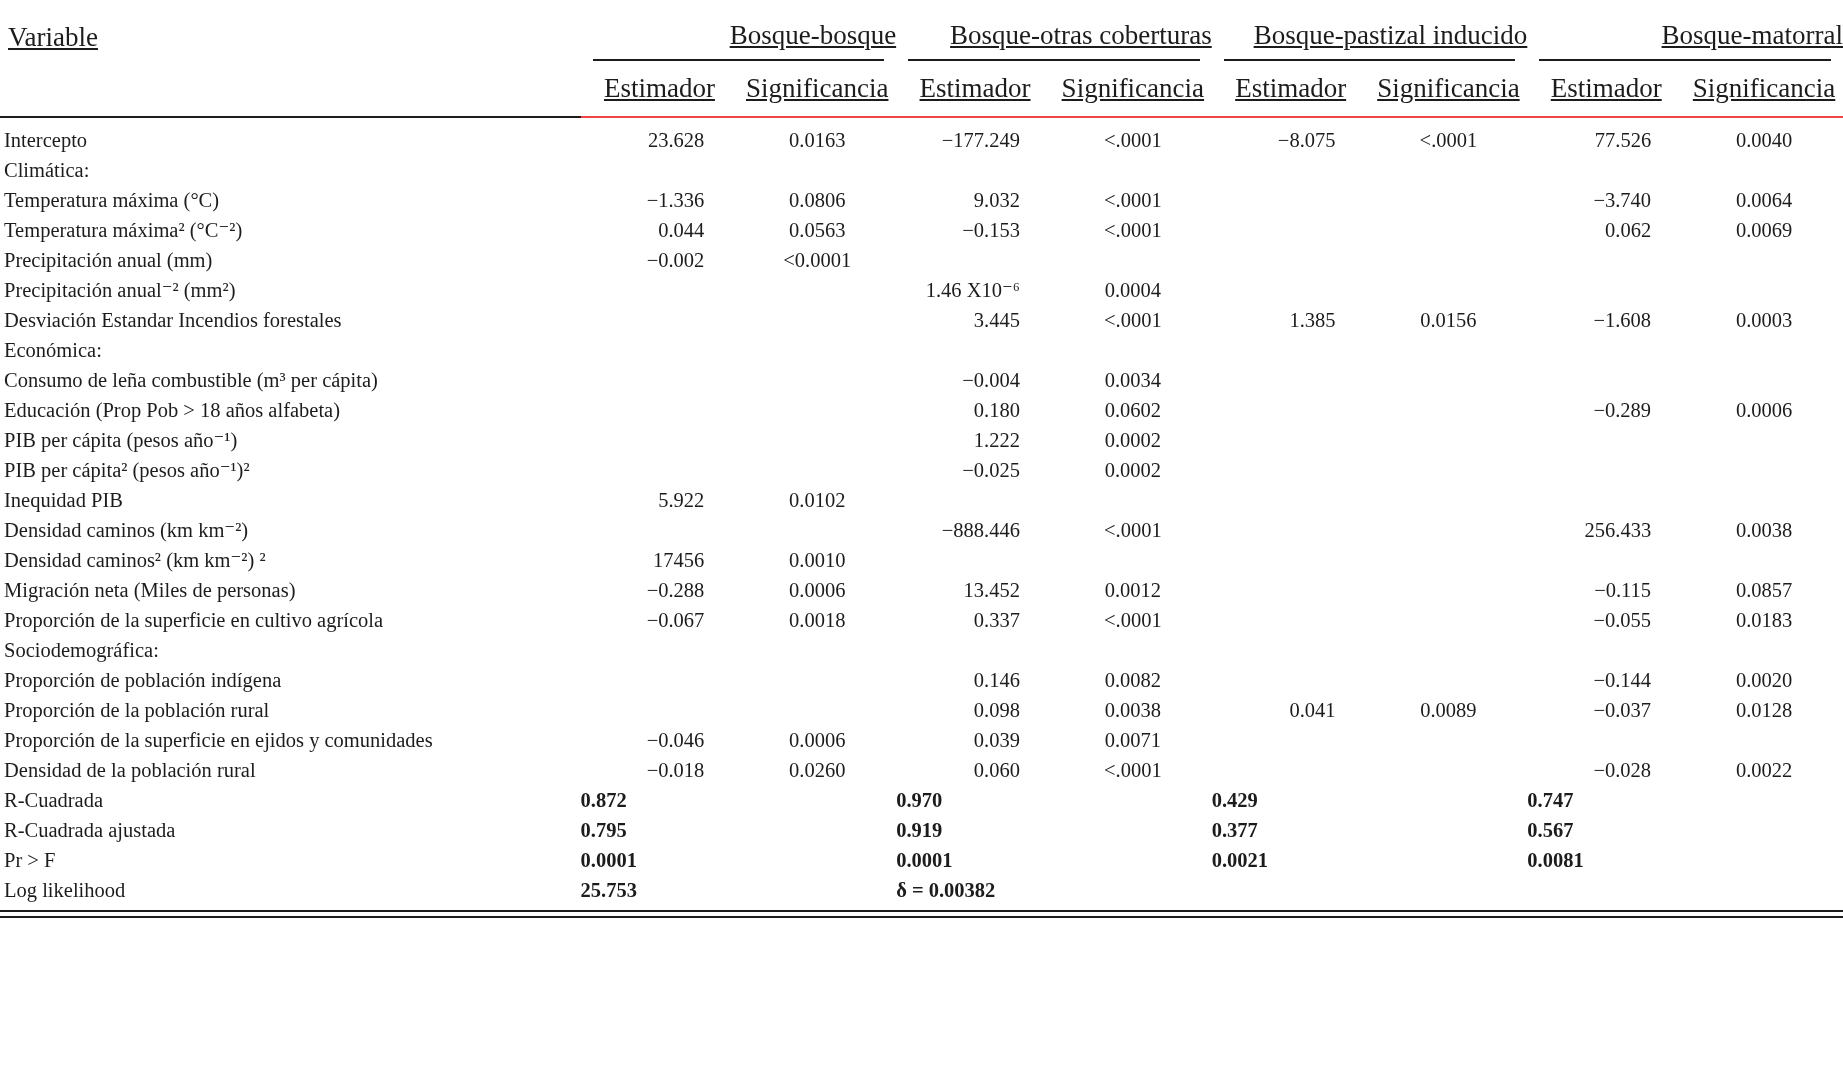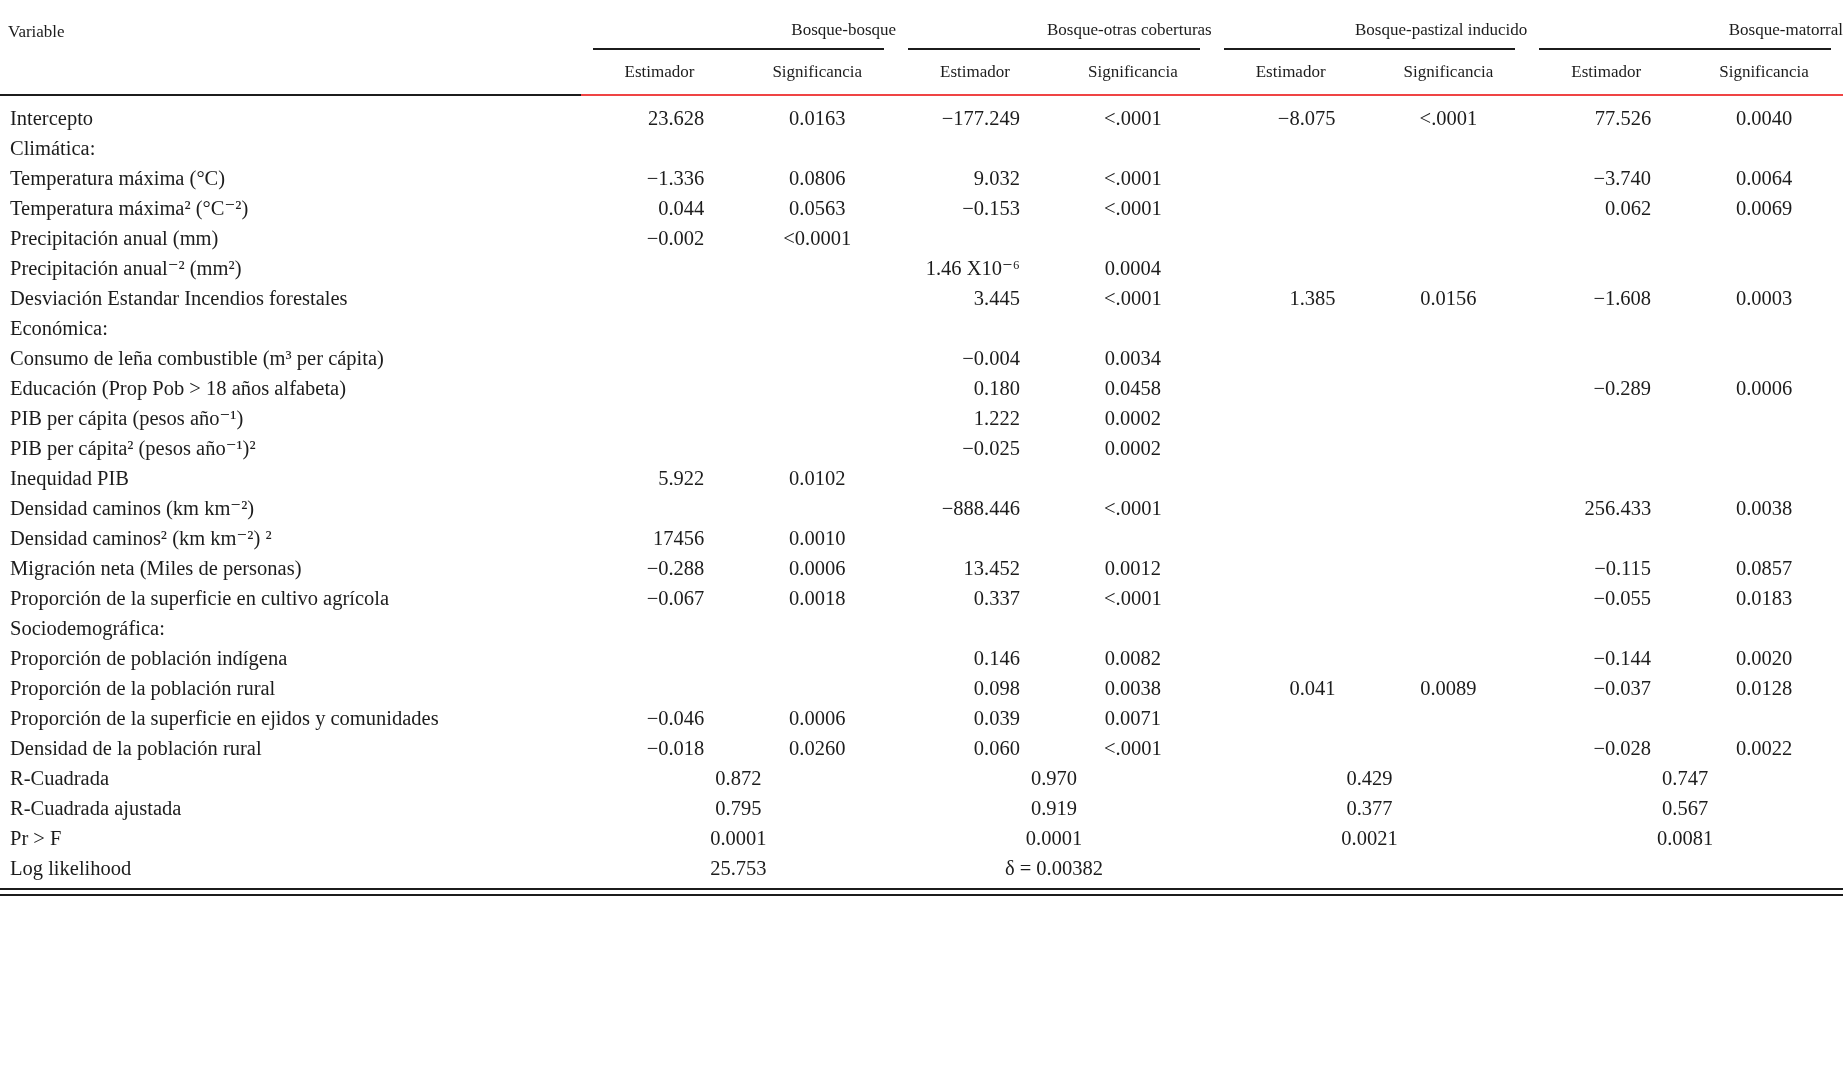--- a/index.html
+++ b/index.html
@@ -24,22 +24,23 @@
     width: 100%;
     border-spacing: 0;
     table-layout: fixed;
     font-size: 20.5px;
   }
   col.c-var  { width: 31.5%; }
   col.c-data { width: 8.5625%; }
 
   thead th {
     font-weight: normal;
-    font-size: 17px;
+    font-size: 27px;
     white-space: nowrap;
+    text-decoration: underline;
   }
   th.var-head {
     text-align: left;
     vertical-align: top;
     padding: 14px 0 0 8px;
     border-bottom: 2px solid #1c1c1c;
   }
   th.group-head {
     text-align: right;
     padding: 12px 0 10px 0;
@@ -62,31 +63,31 @@
   tbody td {
     height: 30px;
     line-height: 30px;
     padding: 0;
     white-space: nowrap;
     overflow: visible;
   }
   tbody tr:first-child td { padding-top: 7px; }
   td.var {
     text-align: left;
-    padding-left: 10px;
+    padding-left: 4px;
   }
   td.est {
     text-align: right;
     padding-right: 34px;
   }
   td.sig {
     text-align: center;
   }
   td.span2 {
-    text-align: center;
+    font-weight: bold;
   }
   .double-rule {
     margin-top: 5px;
     height: 8px;
     border-top: 2px solid #1c1c1c;
     border-bottom: 2px solid #1c1c1c;
   }
 </style>
 </head>
 <body>
@@ -221,21 +222,21 @@
           <td class="est"></td>
           <td class="sig"></td>
           <td class="est"></td>
           <td class="sig"></td>
         </tr>
         <tr>
           <td class="var">Educación (Prop Pob &gt; 18 años alfabeta)</td>
           <td class="est"></td>
           <td class="sig"></td>
           <td class="est">0.180</td>
-          <td class="sig">0.0458</td>
+          <td class="sig">0.0602</td>
           <td class="est"></td>
           <td class="sig"></td>
           <td class="est">−0.289</td>
           <td class="sig">0.0006</td>
         </tr>
         <tr>
           <td class="var">PIB per cápita (pesos año⁻¹)</td>
           <td class="est"></td>
           <td class="sig"></td>
           <td class="est">1.222</td>

